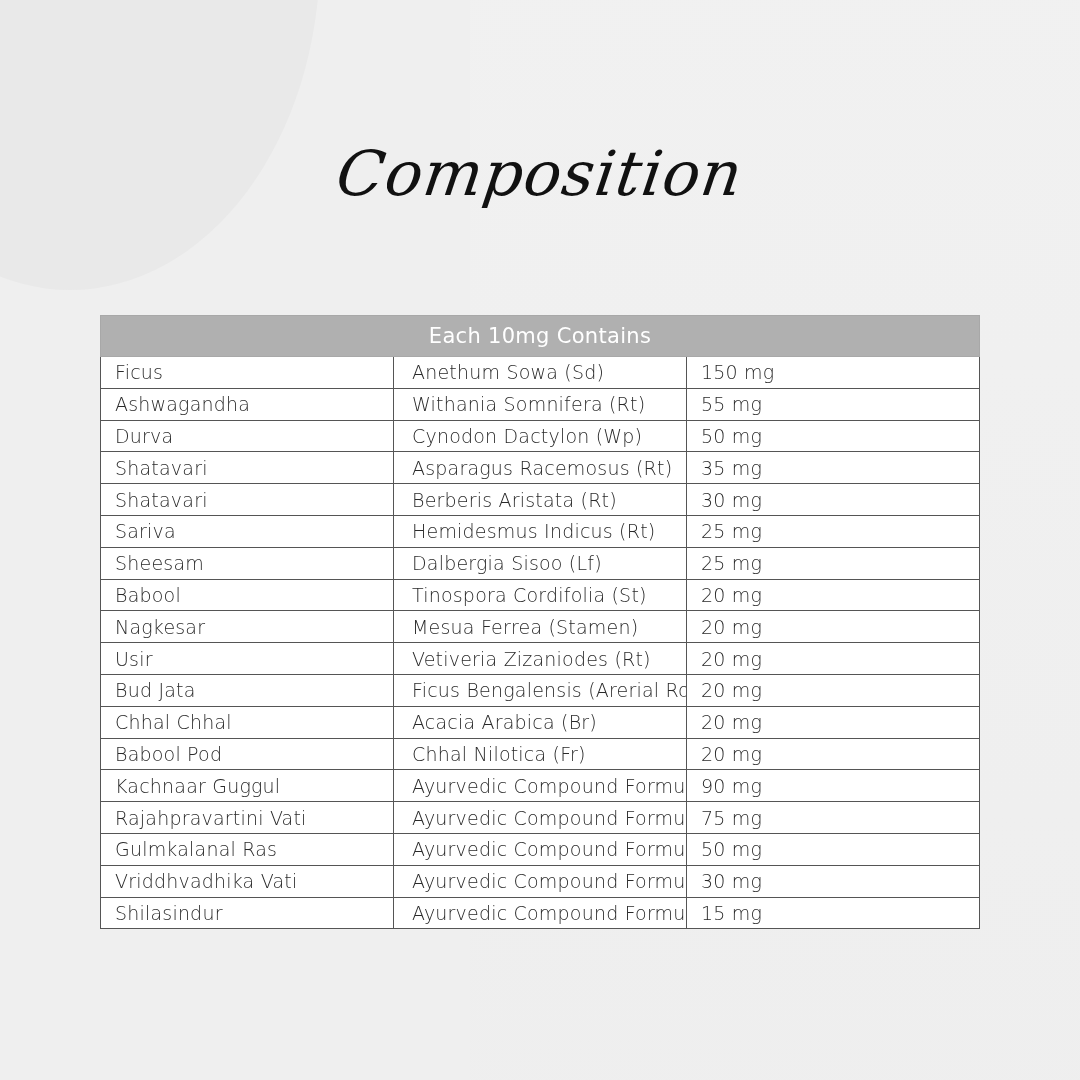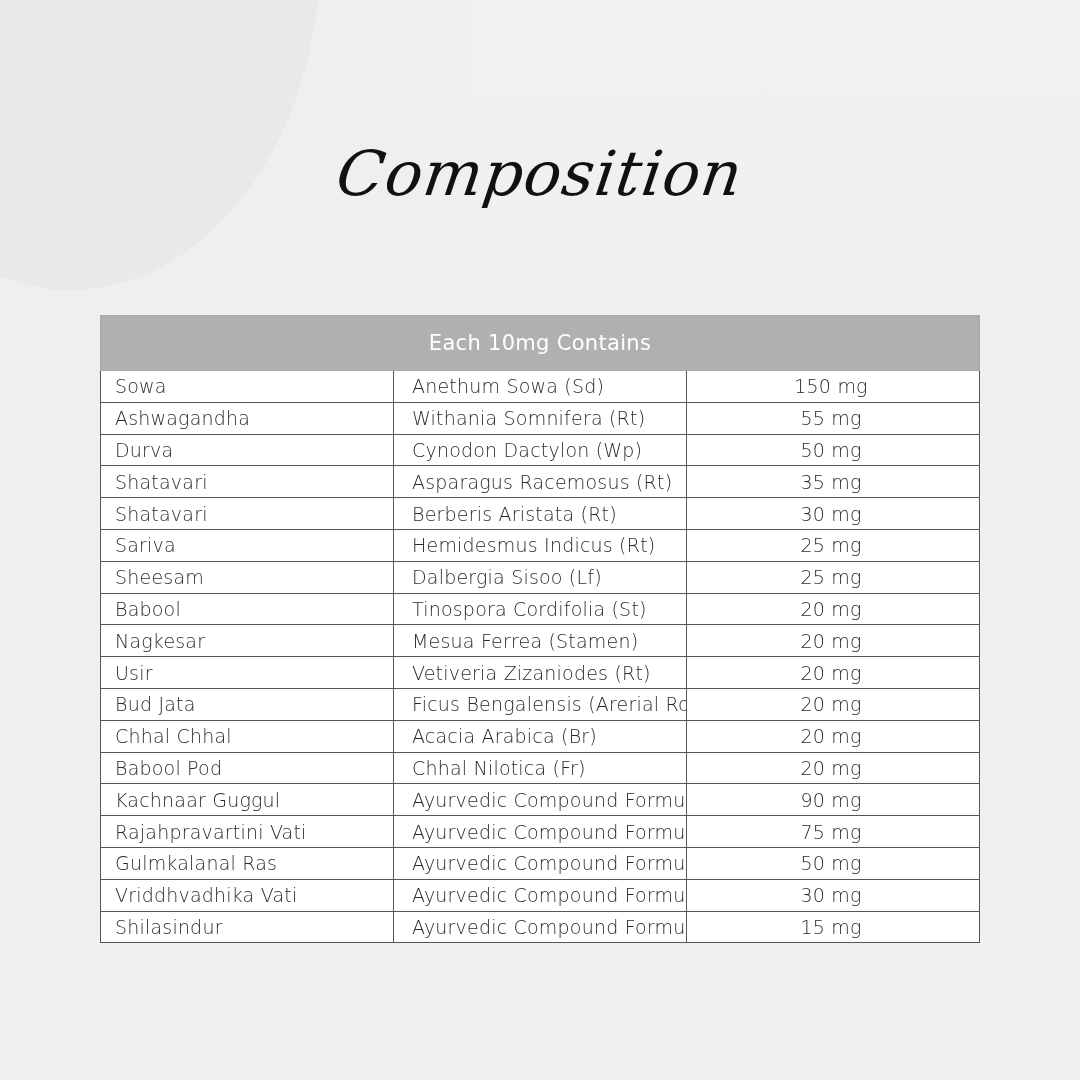--- a/index.html
+++ b/index.html
@@ -61,59 +61,59 @@
       border-collapse: collapse;
       background: #ffffff;
       table-layout: fixed;
     }
     th.header {
       background: #b0b0b0;
       color: #ffffff;
       font-weight: normal;
       font-size: 21px;
       height: 40px;
-      padding: 7px;
+      padding: 0;
       text-align: center;
       border: 1px solid #a8a8a8;
       letter-spacing: 0.3px;
     }
     td {
       border: 1px solid #555;
       height: 30.8px;
       padding: 0 14px;
       font-size: 19px;
       font-weight: 300;
       color: #2a2a2a;
       white-space: nowrap;
       overflow: hidden;
       vertical-align: middle;
       letter-spacing: 0.2px;
     }
     td.c1 { width: 266px; padding-left: 14px; }
     td.c2 { width: 492px; padding-left: 18px; }
-    td.c3 { text-align: center; padding-right: 18px; }
+    td.c3 { text-align: left; padding-right: 18px; }
   </style>
 </head>
 <body>
 
 <div class="bg-arc"></div>
 <div class="bg-right"></div>
 
 <div class="title">Composition</div>
 
 <div class="table-wrap">
   <table>
     <thead>
       <tr>
         <th class="header" colspan="3">Each 10mg Contains</th>
       </tr>
     </thead>
     <tbody id="rows">
         <tr>
-          <td class="c1">Sowa</td>
+          <td class="c1">Ficus</td>
           <td class="c2">Anethum Sowa (Sd)</td>
           <td class="c3">150 mg</td>
         </tr>
         <tr>
           <td class="c1">Ashwagandha</td>
           <td class="c2">Withania Somnifera (Rt)</td>
           <td class="c3">55 mg</td>
         </tr>
         <tr>
           <td class="c1">Durva</td>

